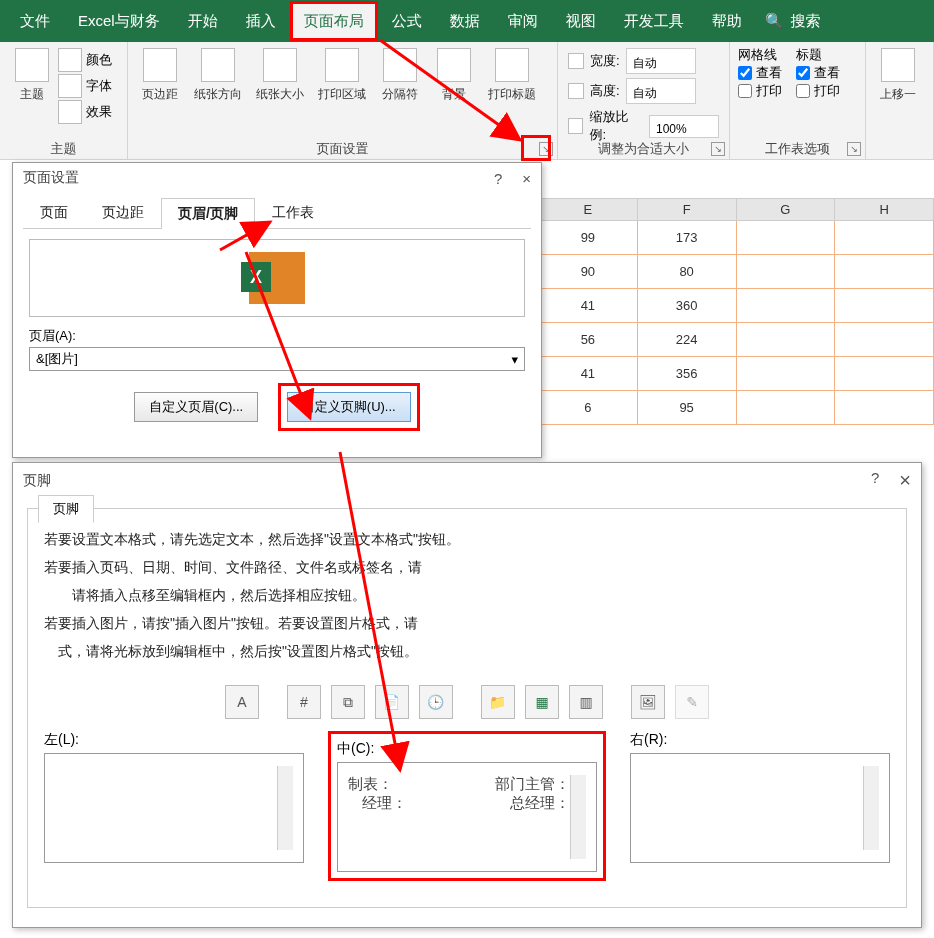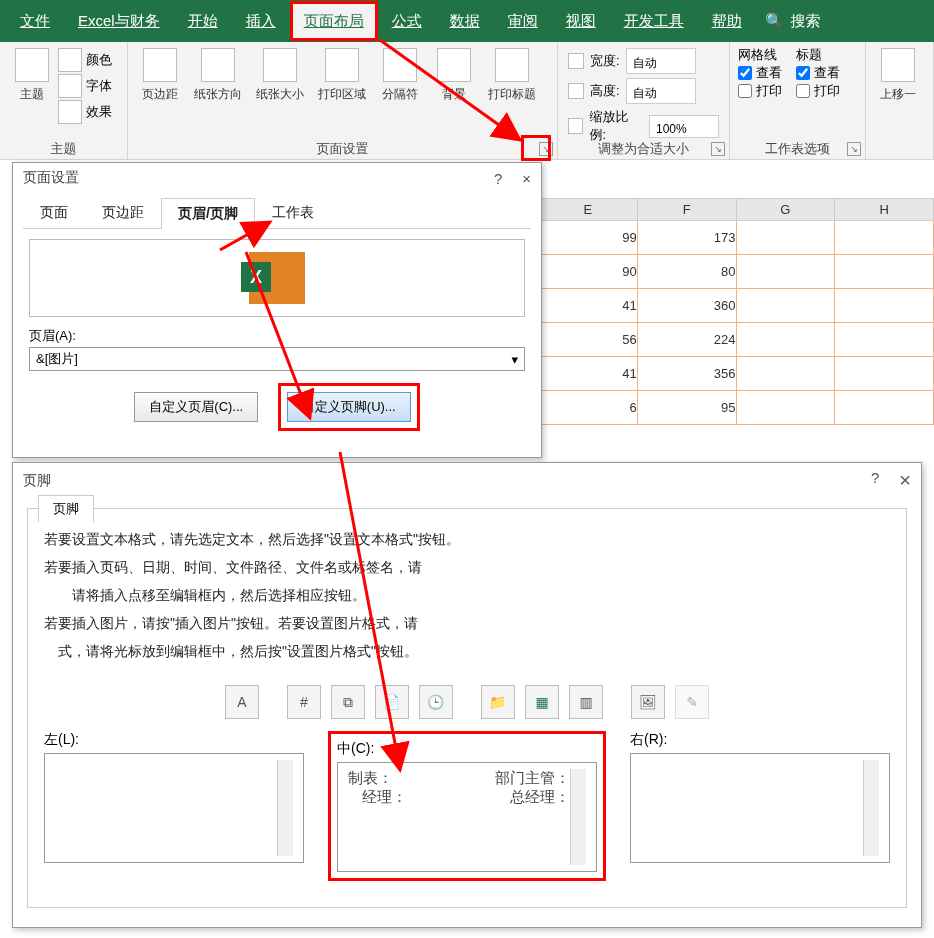--- a/index.html
+++ b/index.html
@@ -1,39 +1,39 @@
 <!DOCTYPE html>
 <html><head>
 <meta charset="utf-8">
 <style>
 * { box-sizing: border-box; margin:0; padding:0; font-family: "Microsoft YaHei", Arial, sans-serif; }
 body { width:934px; height:938px; background:#fff; position:relative; overflow:hidden; font-size:13px;}
 .ribbon-tabs{background:#217346; height:42px; display:flex; align-items:center; color:#fff; padding:0 6px;}
-.ribbon-tabs .tab{padding:0 14px; height:42px; display:flex; align-items:center; cursor:pointer; font-size:15px;text-decoration:underline;}
+.ribbon-tabs .tab{padding:0 14px; height:42px; display:flex; align-items:center; cursor:pointer; font-size:15px;}
 .ribbon-tabs .tab.active{background:#f3f3f3; color:#217346; border:3px solid #ff0000; padding:0 11px; height:40px;}
 .ribbon-tabs .search-icon{margin-left:10px; display:flex; align-items:center; gap:6px; font-size:15px;}
 
 .ribbon-body{background:#f3f3f3; border-bottom:1px solid #d4d4d4; height:118px; display:flex; position:relative;}
 .group{border-right:1px solid #d4d4d4; padding:2px 6px 0 6px; position:relative; height:118px;}
 .group-label{position:absolute; bottom:2px; left:0; right:0; text-align:center; font-size:13px; color:#444;}
 .group .launcher{position:absolute; bottom:4px; right:4px; width:14px; height:14px; border:1px solid #999; font-size:9px; text-align:center; line-height:12px; color:#666;}
 
 .vbtn{display:inline-flex; flex-direction:column; align-items:center; width:52px; padding-top:4px; gap:4px; font-size:12px; color:#333;}
 .small-icon{width:24px; height:24px; border:1px solid #bbb; background:#fff;}
 .big-icon{width:34px; height:34px; border:1px solid #bbb; background:#fff;}
 
 .scale-group .row{display:flex; align-items:center; gap:6px; margin:4px 4px;}
 .scale-group .sel{border:1px solid #ccc; background:#fff; padding:6px 18px 1px 6px; font-size:12px; min-width:70px;}
 .chk{display:flex; align-items:center; gap:4px; font-size:13px;}
 .chk input{width:14px; height:14px;}
 
 .sheet{position:absolute; left:538px; top:198px; right:0; font-size:13px; color:#333;}
 .sheet table{border-collapse:collapse; width:100%;}
 .sheet th{background:#e6e6e6; border:1px solid #ccc; text-align:center; font-weight:normal; height:22px; width:78px;}
-.sheet td{border:1px solid #f5b183; text-align:right; height:34px;}
+.sheet td{border:1px solid #f5b183; text-align:center; height:34px;}
 
 
 .dialog{position:absolute; background:#fff; border:1px solid #999; box-shadow:2px 2px 6px rgba(0,0,0,.25);}
 .dlg-title{display:flex; align-items:center; justify-content:space-between; padding:6px 10px; color:#444; font-size:14px;}
 .dlg-ctrls{display:flex; gap:20px; font-size:15px; color:#555;}
 .tabs2{display:flex; border-bottom:1px solid #ccc; margin:4px 10px 0 10px;}
 .tabs2 .t{padding:6px 16px; border:1px solid transparent; border-bottom:none; color:#222; font-size:14px;}
 .tabs2 .t.active{border-color:#ccc; background:#fff; position:relative; top:1px;font-weight:bold;}
 .red-box{border:3px solid #ff0000;}
 .preview{border:1px solid #bbb; margin:10px 16px; height:78px; display:flex; align-items:center; justify-content:center;}
@@ -47,21 +47,21 @@
 
 .footer-dlg{left:12px; top:462px; right:12px; bottom:10px;}
 .footer-dlg .inner-tab{border:1px solid #ccc; margin:10px 14px; padding:16px 16px; min-height:400px; position:relative;}
 .footer-dlg .inner-tab .tablabel{position:absolute; top:-14px; left:10px; background:#fff; padding:4px 14px; border:1px solid #ccc; border-bottom-color:#fff;}
 .instr{font-size:14px; color:#222; line-height:28px; max-width:540px;}
 .toolbar{display:flex; gap:10px; justify-content:center; margin:20px 0 12px;}
 .toolbar .tb{width:34px; height:34px; border:1px solid #bbb; background:#f4f4f4; display:flex; align-items:center; justify-content:center; font-size:14px; color:#555;}
 .three{display:flex; gap:24px; margin-top:4px;}
 .col3{flex:1;}
 .col3 .lbl{font-size:14px; margin-bottom:4px;}
-.col3 .box{border:1px solid #999; height:110px; padding:6px 10px; font-size:15px; color:#444; display:flex;}
+.col3 .box{border:1px solid #999; height:110px; padding:12px 10px; font-size:15px; color:#444; display:flex;}
 .col3 .box .inner{flex:1;}
 .col3 .scroll{width:16px; background:#f0f0f0; border-left:1px solid #ccc;}
 .center-red{border:3px solid #ff0000; padding:6px;}
 
 .redlaunch{position:absolute; border:3px solid #ff0000; width:30px; height:26px;}
 
 svg.arrows{position:absolute; left:0; top:0; pointer-events:none;}
 </style>
 </head>
 <body>

